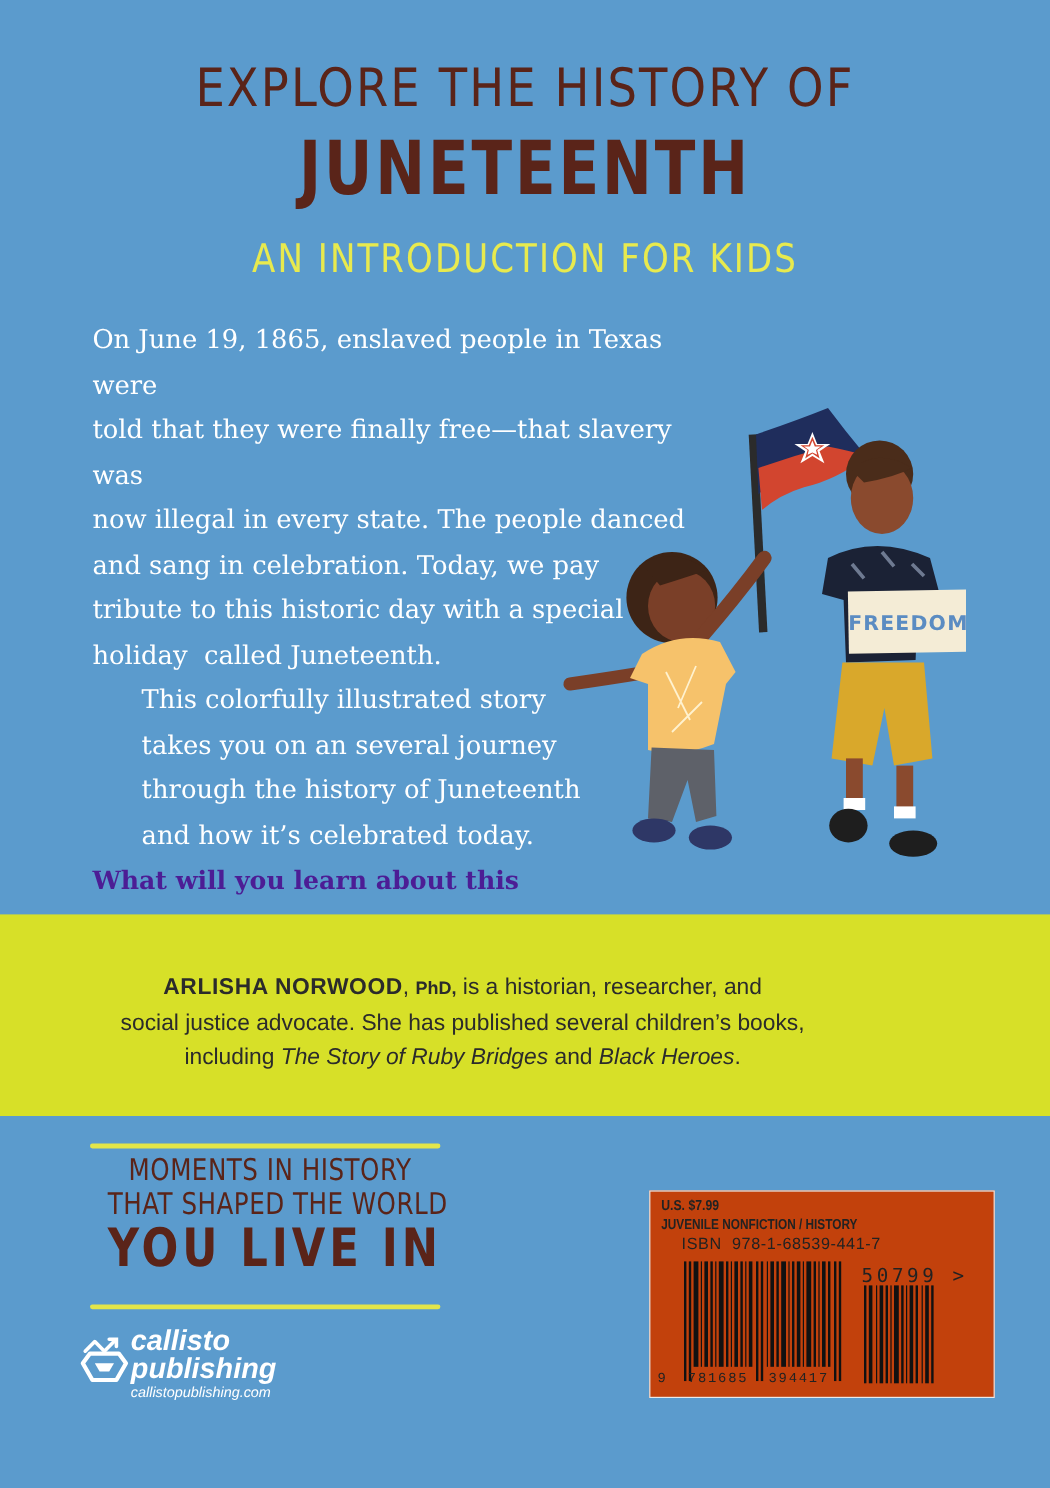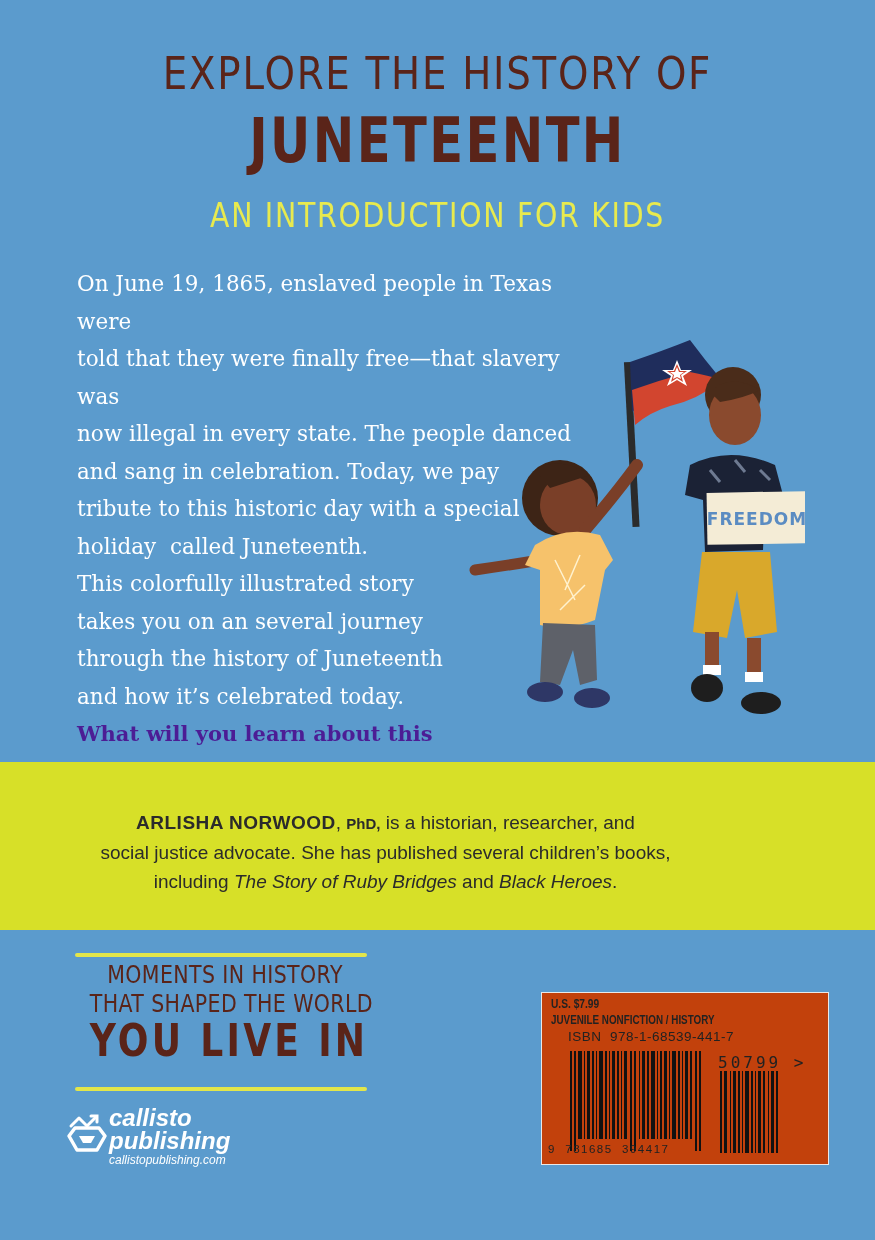--- a/index.html
+++ b/index.html
@@ -25,21 +25,21 @@
     letter-spacing: 2px; transform: scaleX(0.86);
   }
 
   .blurb {
     position: absolute; left: 77px; top: 265px; width: 500px;
     color: #ffffff; font-family: "DejaVu Serif", serif;
     font-size: 21.5px; line-height: 37.5px;
   }
   .blurb p { margin: 0; }
   .blurb .l1 { width: 500px; }
-  .blurb .l2 { width: 400px; }
+  .blurb .l2 { width: 400px; margin-left: 41px; }
   .blurb .bold {
     color: #4c1d95; font-weight: bold; font-size: 21px;
     width: 400px;
   }
 
   .illustration { position: absolute; left: 465px; top: 320px; width: 340px; height: 410px; }
 
   .yellow-band {
     position: absolute; left: 0; top: 762px; width: 875px; height: 168px;
     background: #d7e028;
@@ -83,21 +83,21 @@
 
   .barcode-box {
     position: absolute; left: 541px; top: 992px; width: 288px; height: 173px;
     background: #c2410c; border: 1px solid #e9e9e9;
     font-family: "Liberation Sans", sans-serif; color: #222;
   }
   .barcode-box .price { position: absolute; left: 9px; top: 4px; font-size: 12px; font-weight: bold; transform: scaleX(0.85); transform-origin: left; }
   .barcode-box .cat { position: absolute; left: 9px; top: 20px; font-size: 12px; font-weight: bold; transform: scaleX(0.82); transform-origin: left; white-space: nowrap; }
   .barcode-box .isbn { position: absolute; left: 26px; top: 36px; font-family: Liberation Sans, sans-serif; font-size: 13.5px; letter-spacing: 0.5px; white-space: nowrap; text-align: center; }
   .barcode-box .addon-num { position: absolute; left: 176px; top: 60px; font-family: "DejaVu Sans Mono", monospace; font-size: 16px; letter-spacing: 3px; }
-  .barcode-box .main-digits { position: absolute; left: 6px; top: 150px; font-family: Liberation Sans, sans-serif; font-size: 11.5px; letter-spacing: 1.5px; white-space: nowrap; }
+  .barcode-box .main-digits { position: absolute; left: 6px; top: 150px; font-family: Liberation Mono, monospace; font-size: 11.5px; letter-spacing: 1.5px; white-space: nowrap; }
   .barcode-box svg { position: absolute; }
 </style>
 </head>
 <body>
 
 <div class="title-line1">EXPLORE THE HISTORY OF</div>
 <div class="title-line2">JUNETEENTH</div>
 <div class="subtitle">AN INTRODUCTION FOR KIDS</div>
 
 <div class="blurb">

